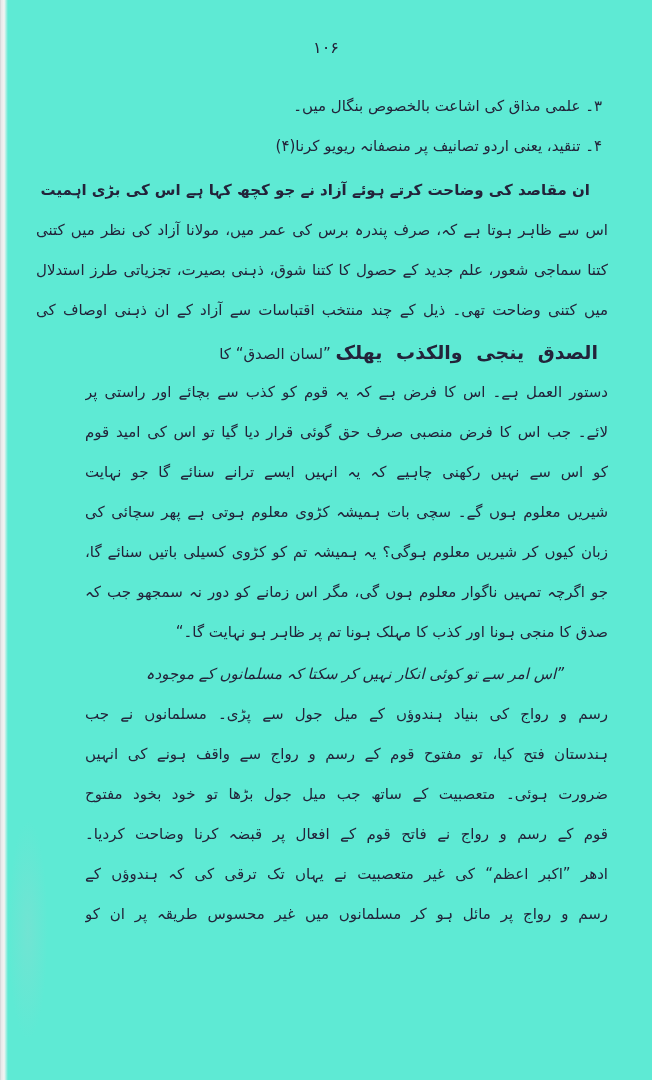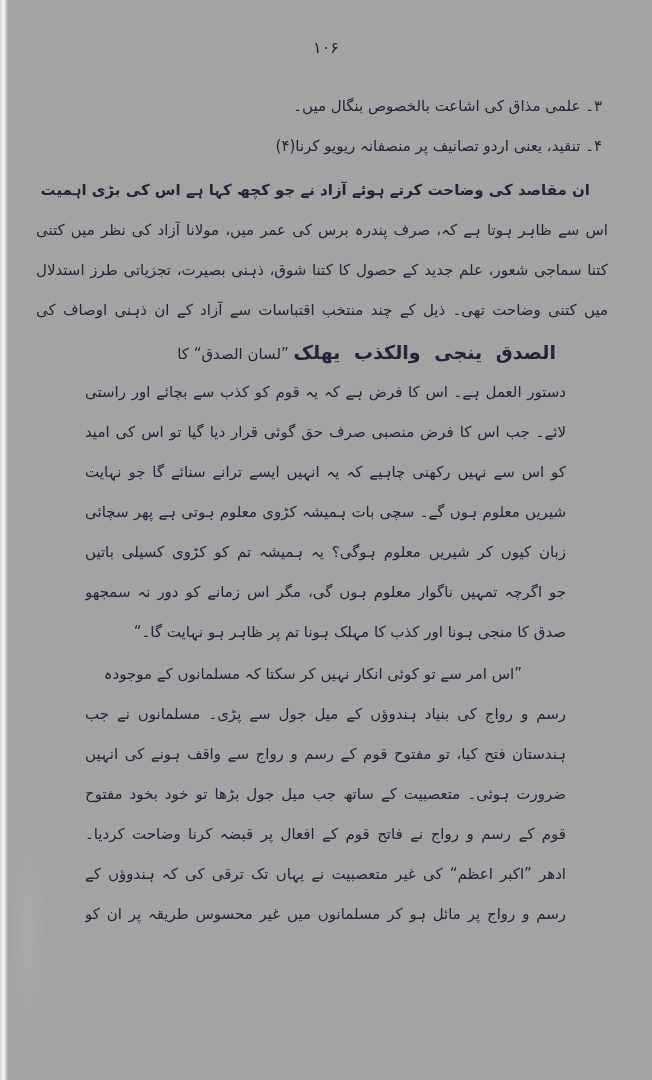--- a/index.html
+++ b/index.html
@@ -4,21 +4,21 @@
 <style>
   html, body {
     margin: 0;
     padding: 0;
     background: #ffffff;
   }
   .scan-page {
     position: relative;
     width: 652px;
     height: 1080px;
-    background: #a3a3a3;
+    background: #5eead4;
     overflow: hidden;
     font-family: "DejaVu Sans", sans-serif;
     color: #23233a;
     direction: rtl;
   }
   .scan-edge-left {
     position: absolute;
     left: 0; top: 0;
     width: 7px; height: 100%;
     background: linear-gradient(90deg, #e7e7e8 0%, #f4f4f3 45%, rgba(252,252,251,0) 100%);
@@ -53,25 +53,24 @@
     white-space: nowrap;
     overflow: hidden;
   }
   .just {
     white-space: normal;
     text-align: justify;
     text-align-last: justify;
   }
   .list-line { padding-right: 6px; text-align: right; }
   .indent-1 { padding-right: 18px; font-weight: bold; }
-  .indent-2 { padding-right: 44px; }
+  .indent-2 { padding-right: 44px; font-style: italic; }
   .para-block { margin-top: 4px; }
   .quote-block {
     margin-top: 2px;
-    margin-right: 42px;
     margin-left: 49px;
   }
   .q-first { padding-right: 10px; }
   .naskh {
     font-size: 19px;
     font-weight: bold;
     word-spacing: 7px;
   }
   .q-tail { font-size: 15px; }
 </style>

